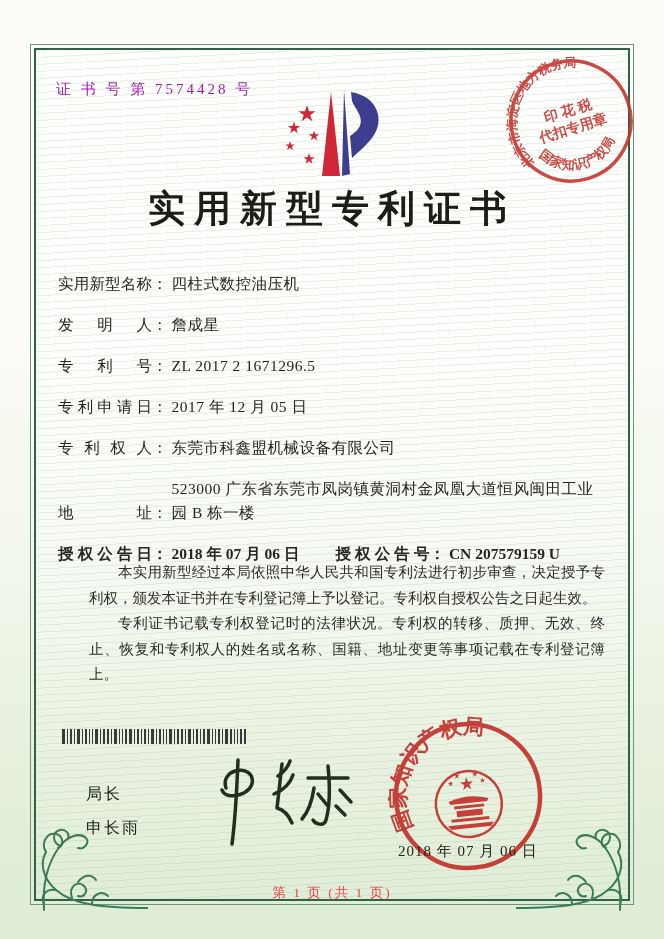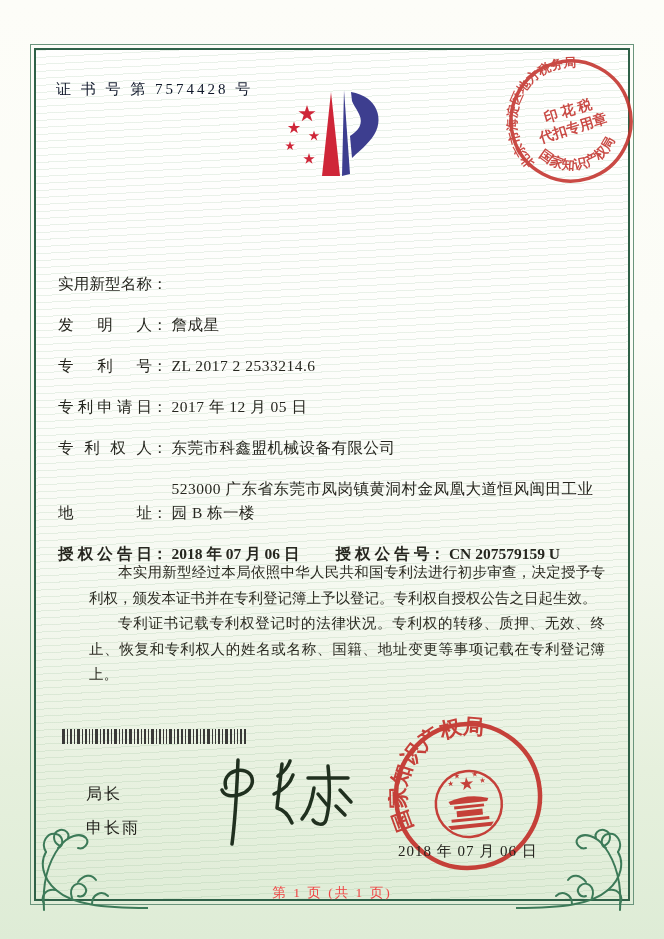--- a/index.html
+++ b/index.html
@@ -24,21 +24,21 @@
     width:100%; height:100%;
     border:2px solid #2f6148;
     background:
       repeating-linear-gradient(177deg, rgba(120,170,125,0.16) 0px, rgba(120,170,125,0.16) 1px, rgba(0,0,0,0) 1px, rgba(0,0,0,0) 7px),
       linear-gradient(180deg, rgba(255,255,255,0.85) 0%, rgba(255,255,255,0.55) 45%, rgba(255,255,255,0.15) 75%, rgba(255,255,255,0) 100%);
   }
   .content { position:absolute; inset:0; }
 
   .cert-no {
     position:absolute; left:56px; top:80px;
-    font-size:15px; letter-spacing:3px; color:#0f172a;
+    font-size:15px; letter-spacing:3px; color:#a21caf;
   }
   .logo { position:absolute; left:274px; top:84px; }
   .title {
     position:absolute; left:0; top:184px; width:100%;
     text-align:center; font-size:37px; font-weight:600;
     letter-spacing:9px; color:#1d1d18;
   }
 
   .stamp-tax { position:absolute; left:503px; top:50px; transform:rotate(-17deg); opacity:.88; }
 
@@ -117,35 +117,37 @@
     <text font-size="12.5" fill="#c3322c" font-weight="bold">
       <textPath href="#taxArcTop" startOffset="2">北京市海淀区地方税务局</textPath>
     </text>
     <text x="0" y="-6" text-anchor="middle" font-size="14" fill="#c3322c" font-weight="bold">印 花 税</text>
     <text x="0" y="12" text-anchor="middle" font-size="14" fill="#c3322c" font-weight="bold">代扣专用章</text>
     <text font-size="13" fill="#c3322c" font-weight="bold">
       <textPath href="#taxArcBot" startOffset="0">国家知识产权局</textPath>
     </text>
   </svg>
 
+  <div class="title">实用新型专利证书</div>
 
   <div class="fields">
     <div class="field-row">
       <span class="field-label">实用新型名称</span>
         <span class="field-colon">：</span>
+      <span class="field-value">四柱式数控油压机</span>
     </div>
     <div class="field-row">
       <span class="field-label">发明人</span>
         <span class="field-colon">：</span>
       <span class="field-value">詹成星</span>
     </div>
     <div class="field-row">
       <span class="field-label">专利号</span>
         <span class="field-colon">：</span>
-      <span class="field-value">ZL 2017 2 2533214.6</span>
+      <span class="field-value">ZL 2017 2 1671296.5</span>
     </div>
     <div class="field-row">
       <span class="field-label">专利申请日</span>
         <span class="field-colon">：</span>
       <span class="field-value">2017 年 12 月 05 日</span>
     </div>
     <div class="field-row">
       <span class="field-label">专利权人</span>
         <span class="field-colon">：</span>
       <span class="field-value">东莞市科鑫盟机械设备有限公司</span>

